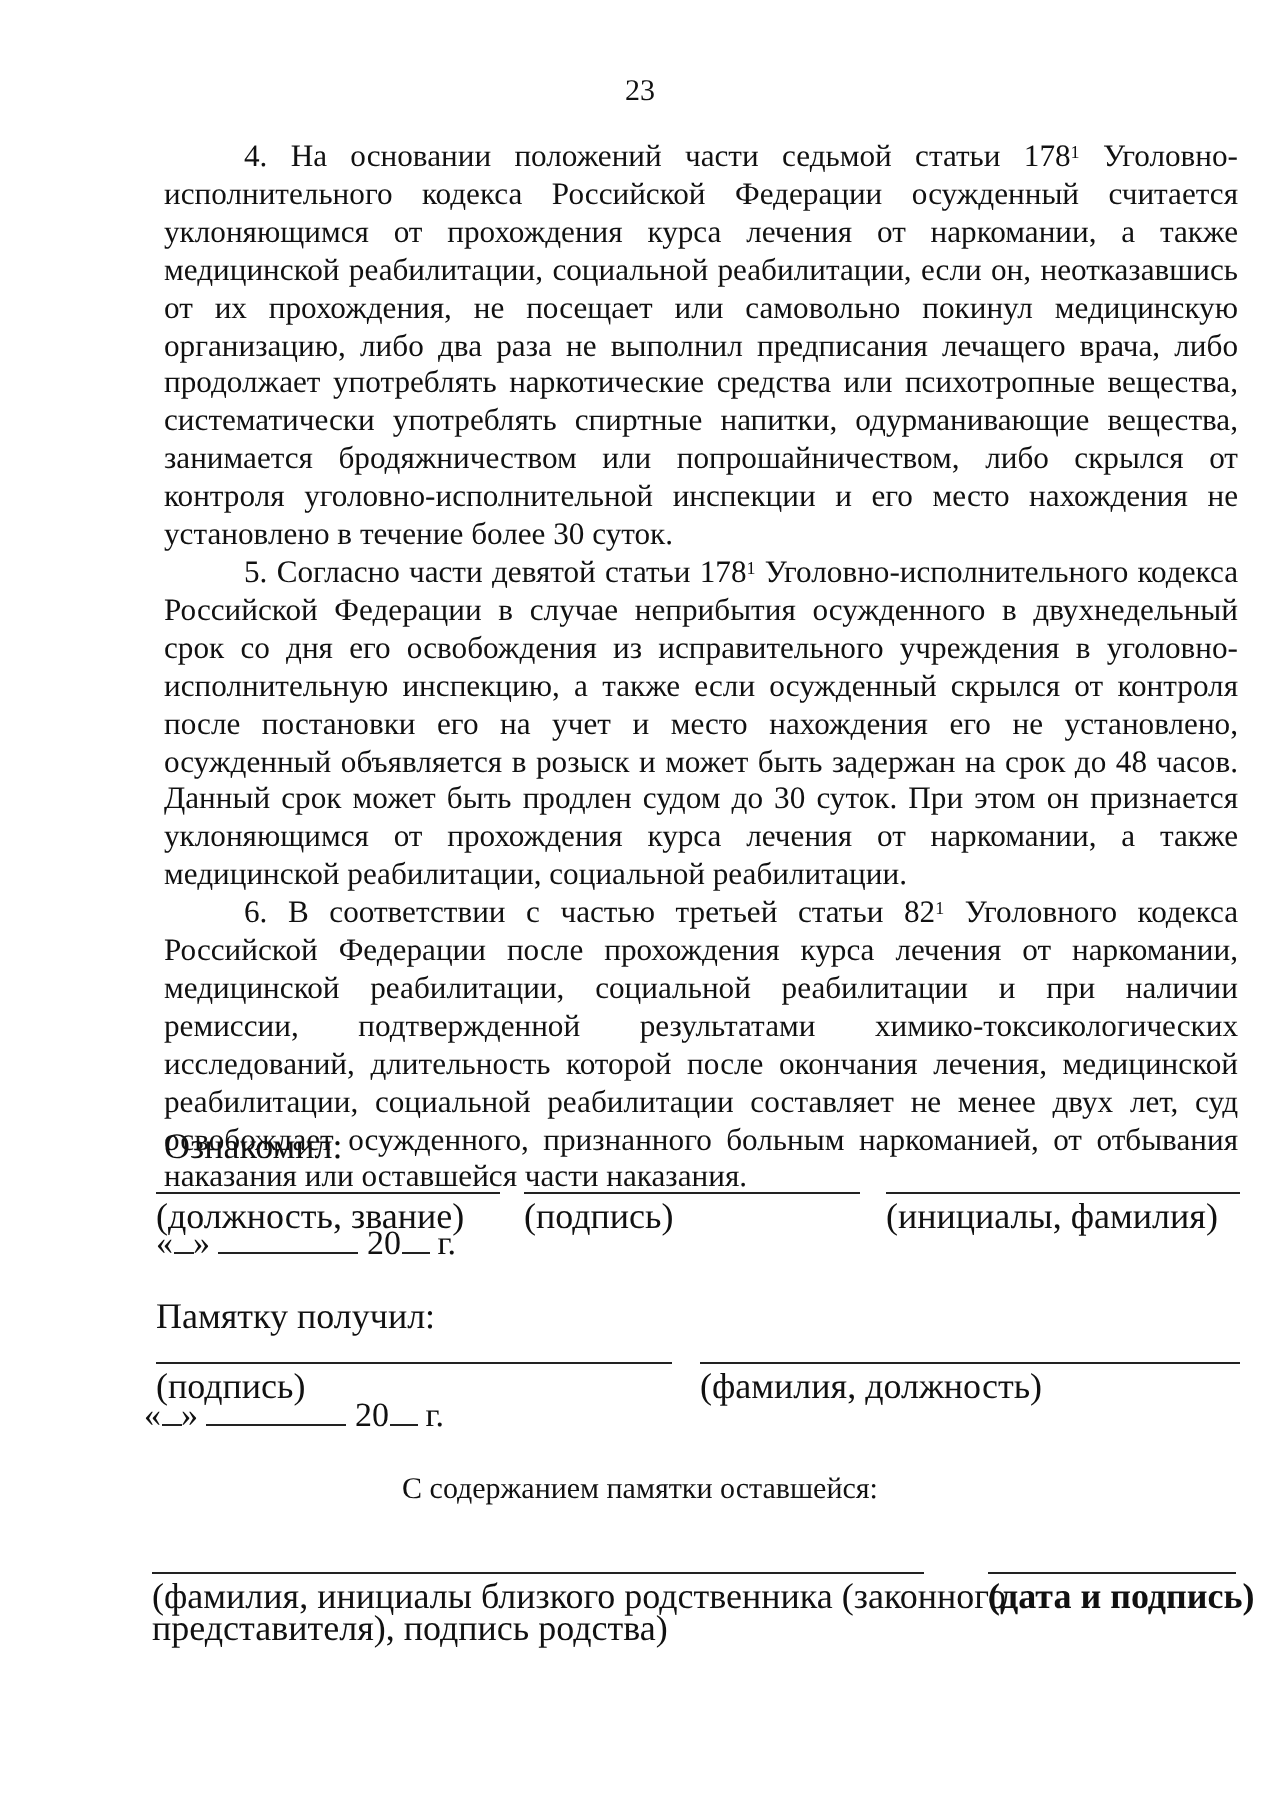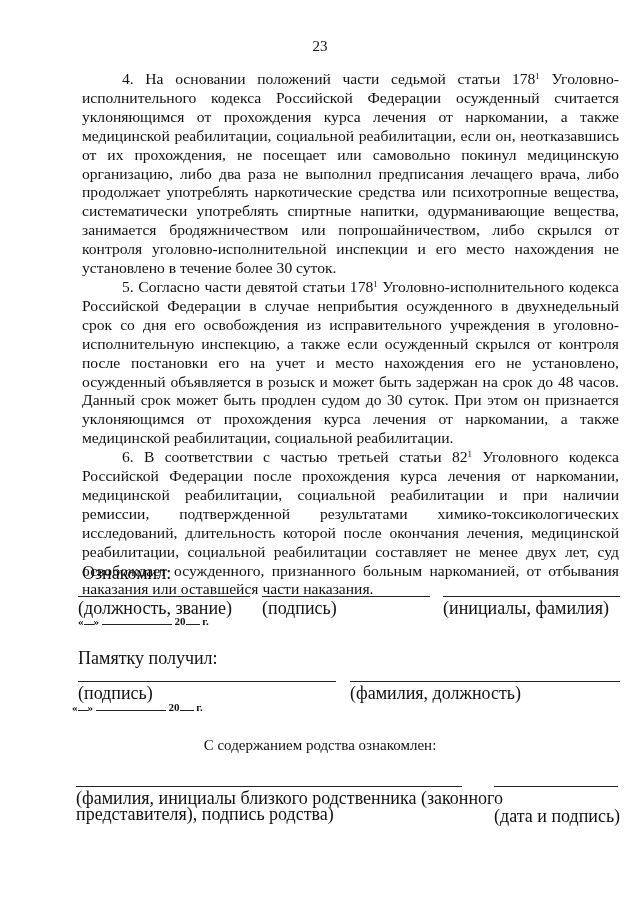--- a/index.html
+++ b/index.html
@@ -14,21 +14,21 @@
   }
   .body-text {
     position: absolute; left: 82px; top: 70px; width: 537px;
     font-size: 15.6px; line-height: 18.9px;
   }
   .para { margin: 0; text-align: justify; text-indent: 40px; }
   .para sup { font-size: 9px; vertical-align: top; position: relative; top: -3px; }
   .abs { position: absolute; font-size: 18px; white-space: nowrap; }
   .line { position: absolute; height: 0; border-top: 1px solid #222; }
   .caption { position: absolute; font-size: 18px; white-space: nowrap; }
-  .date-line { position: absolute; font-size: 11px; white-space: nowrap; font-weight: bold; }
+  .date-line { position: absolute; font-size: 17px; white-space: nowrap; }
   .date-line .blank { display: inline-block; border-bottom: 1px solid #222; height: 12px; vertical-align: baseline; }
 </style>
 </head>
 <body>
 
 <div>
 
   <div class="page-num">23</div>
 
   <div class="body-text">
@@ -61,21 +61,21 @@
     <div class="caption" style="left:350px; top:683px; width:270px;">(фамилия, должность)</div>
     <div class="date-line" style="left:72px; top:698px;">
       <span>«</span><span class="blank" style="width:10px;"></span><span>»</span>
       <span class="blank" style="width:70px;"></span>
       <span>20</span><span class="blank" style="width:14px;"></span>
       <span>г.</span>
     </div>
   </div>
 
   <div>
-    <div class="abs" style="left:0; width:640px; text-align:center; top:737px; font-size:15px;">С содержанием родства ознакомлен:</div>
+    <div class="abs" style="left:0; width:640px; text-align:center; top:737px; font-size:15px;">С содержанием памятки оставшейся:</div>
     <div class="line" style="left:76px; top:786px; width:386px;"></div>
     <div class="line" style="left:494px; top:786px; width:124px;"></div>
     <div class="caption" style="left:76px; top:788px; width:386px;">(фамилия, инициалы близкого родственника (законного</div>
     <div class="caption" style="left:76px; top:804px; width:386px;">представителя), подпись родства)</div>
-    <div class="caption" style="left:494px; top:806px; width:124px;">(дата и подпись)</div>
+    <div class="caption" style="left:494px; top:788px; width:124px;font-weight:bold;">(дата и подпись)</div>
   </div>
 
 </div>
 
 </body></html>

